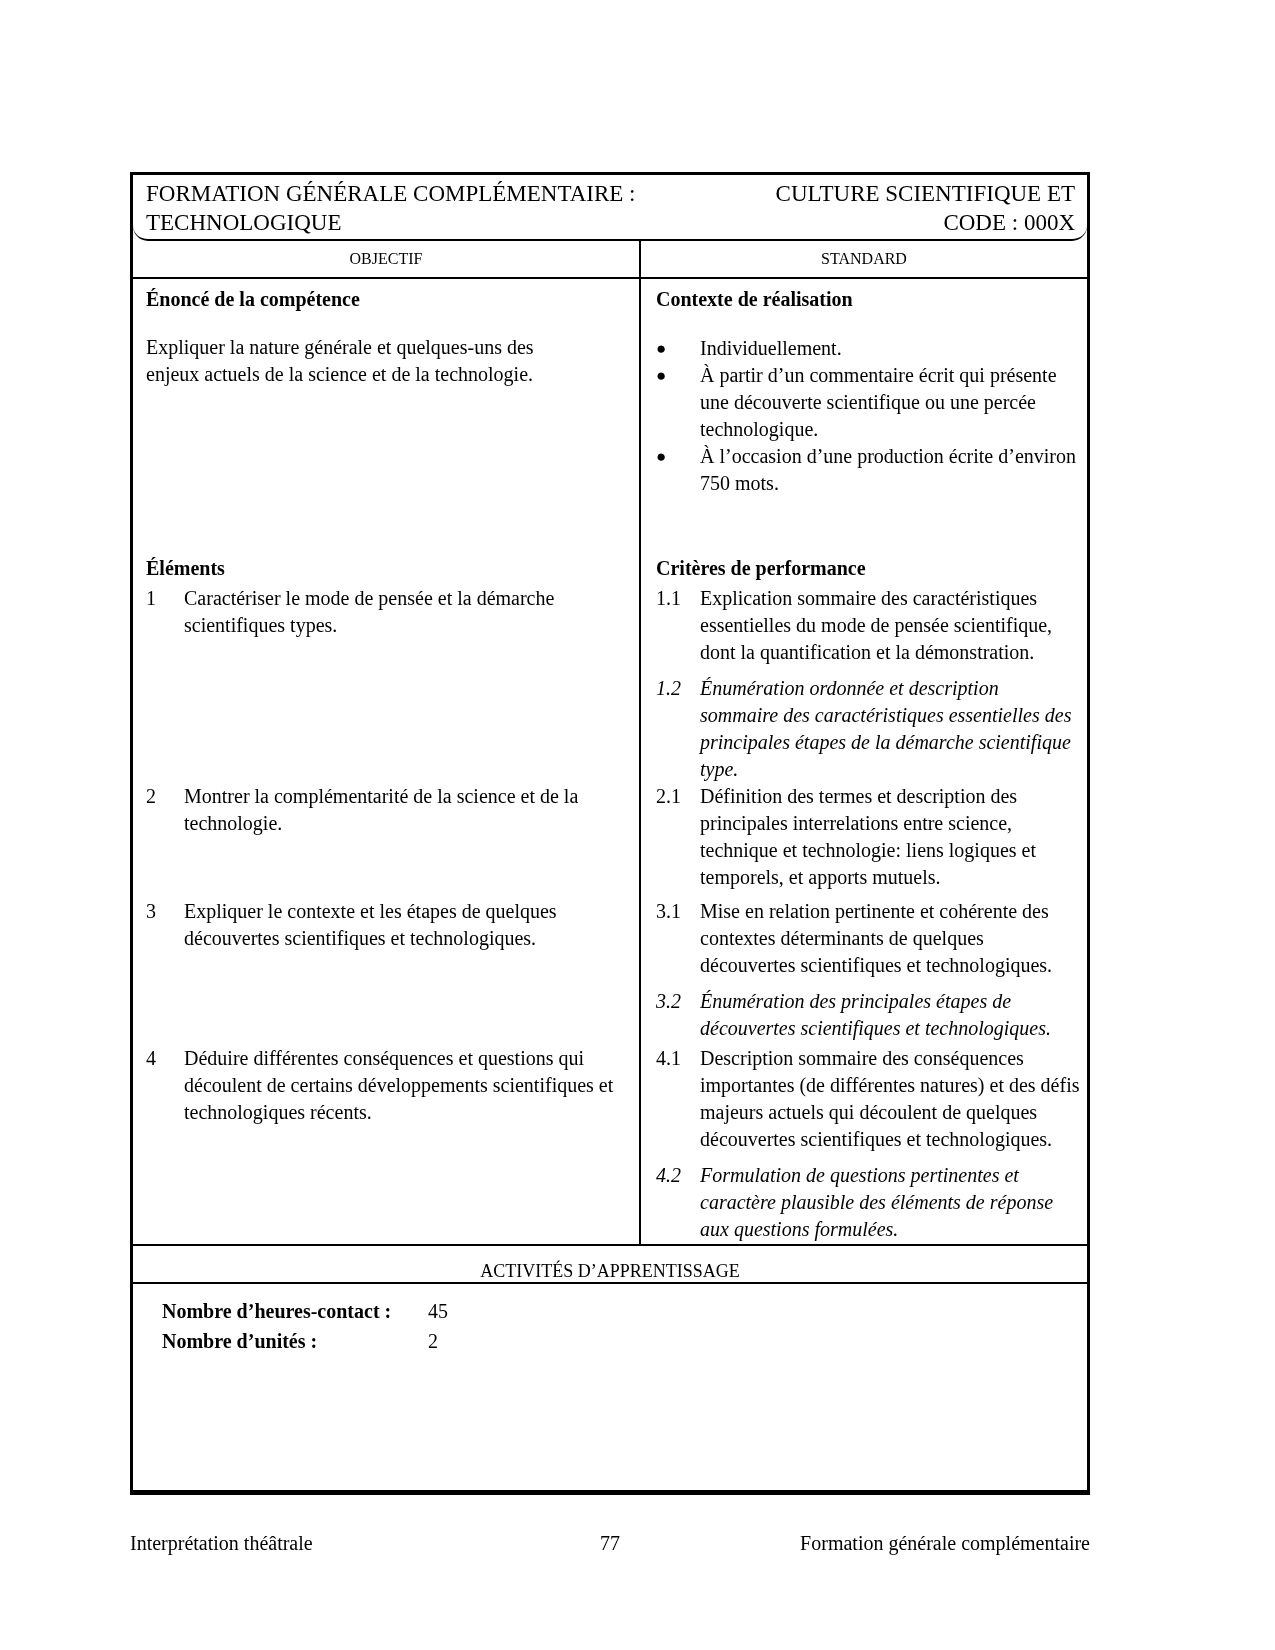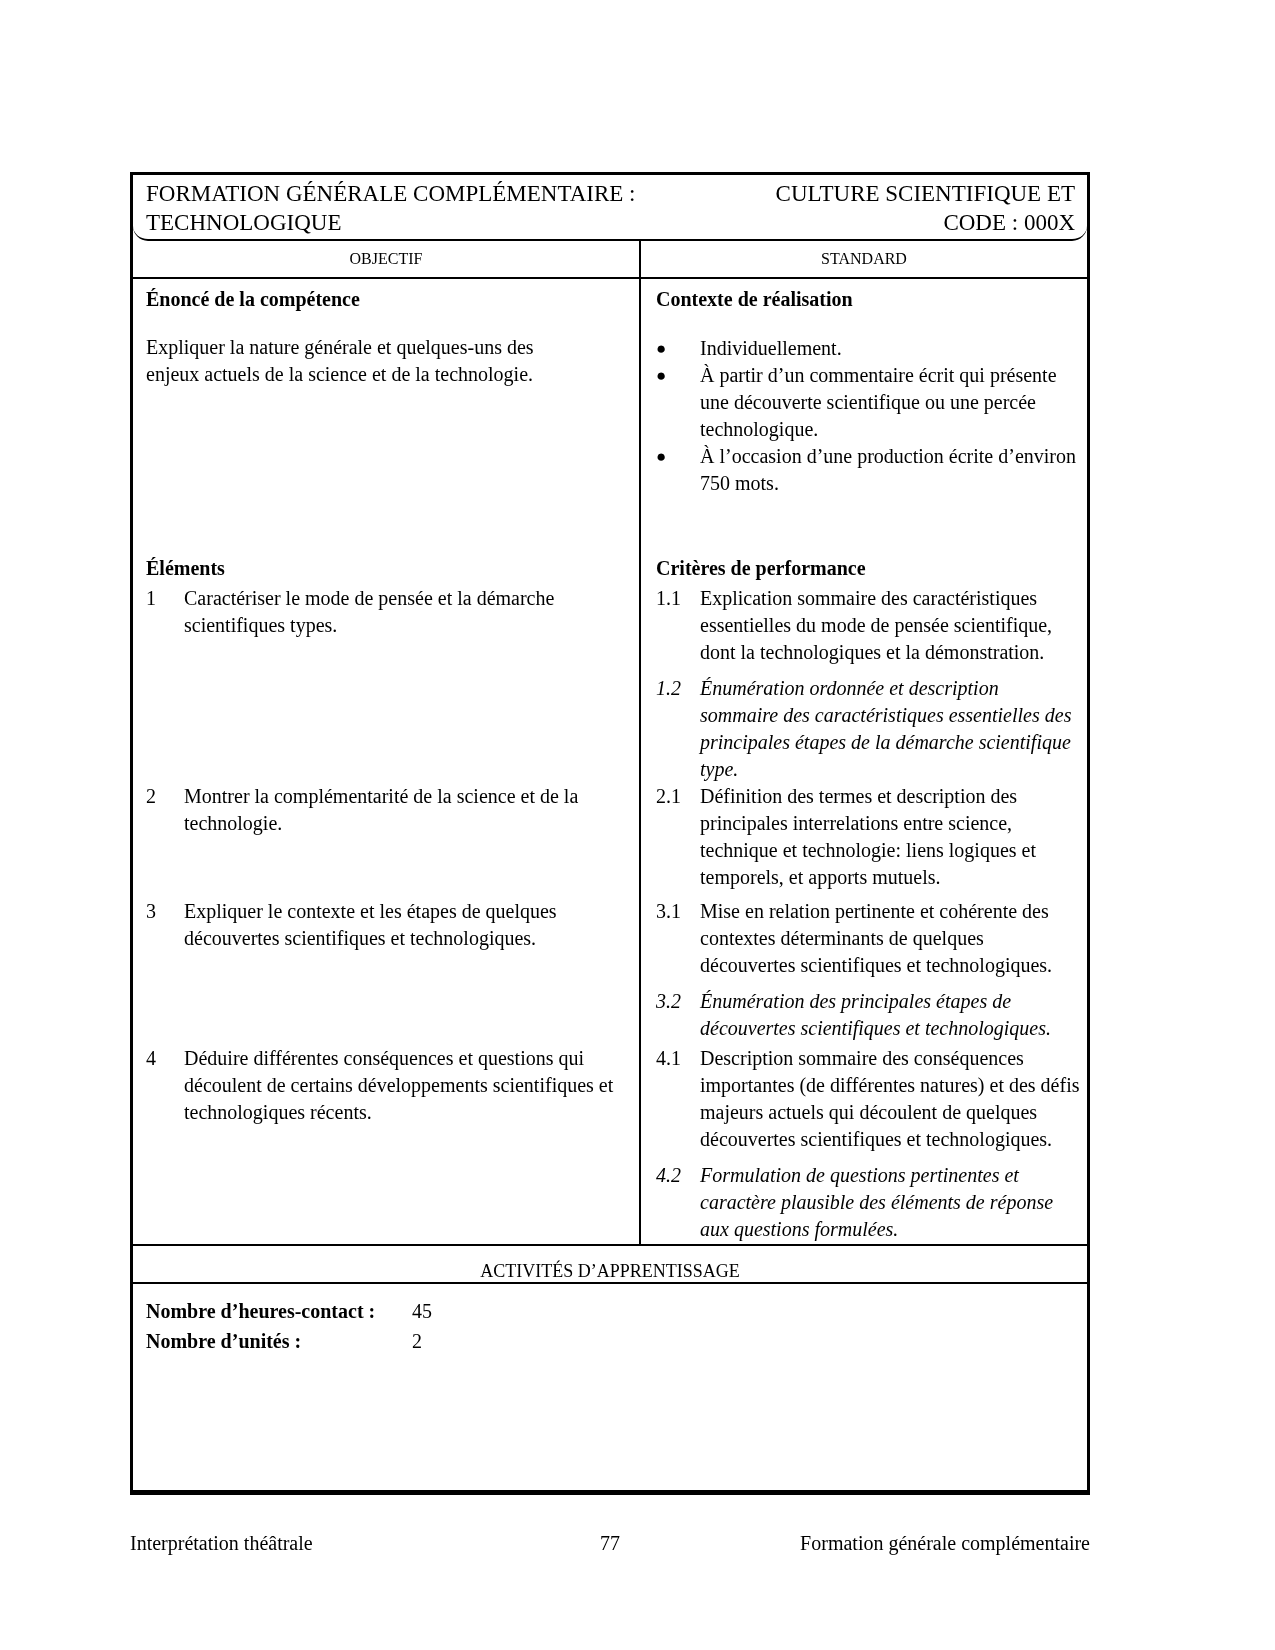--- a/index.html
+++ b/index.html
@@ -81,20 +81,21 @@
     display: flex; align-items: flex-end; justify-content: center;
     font-size: 18px;
   }
 
   
   .hours-row {
     height: 206px;
     padding: 12px 0 16px 13px;
     font-size: 20px;
     line-height: 30px;
+    margin-left: 16px;
   }
   .hours-line .lbl { display: inline-block; width: 261px; font-weight: bold; }
 
   
   .page-footer {
     position: absolute;
     left: 130px; top: 1532px; width: 960px;
     display: flex; align-items: baseline;
     font-size: 20px;
   }
@@ -158,21 +159,21 @@
 
       <div class="cl">
         <div class="num-item">
           <span class="n">1</span>
           <span class="t">Caractériser le mode de pensée et la démarche scientifiques types.</span>
         </div>
       </div>
       <div class="cr">
         <div class="crit-item">
           <span class="n">1.1</span>
-          <span class="t">Explication sommaire des caractéristiques essentielles du mode de pensée scientifique, dont la technologiques et la démonstration.</span>
+          <span class="t">Explication sommaire des caractéristiques essentielles du mode de pensée scientifique, dont la quantification et la démonstration.</span>
         </div>
         <div class="crit-item">
           <span class="n">1.2</span>
           <span class="t">Énumération ordonnée et description sommaire des caractéristiques essentielles des principales étapes de la démarche scientifique type.</span>
         </div>
       </div>
 
       <div class="cl">
         <div class="num-item">
           <span class="n">2</span>

